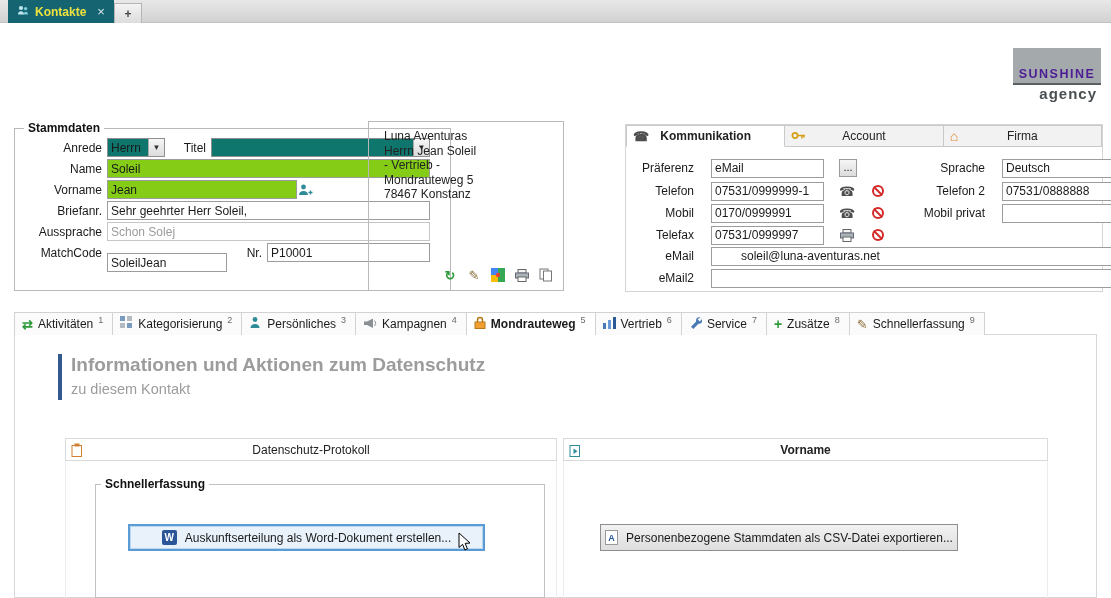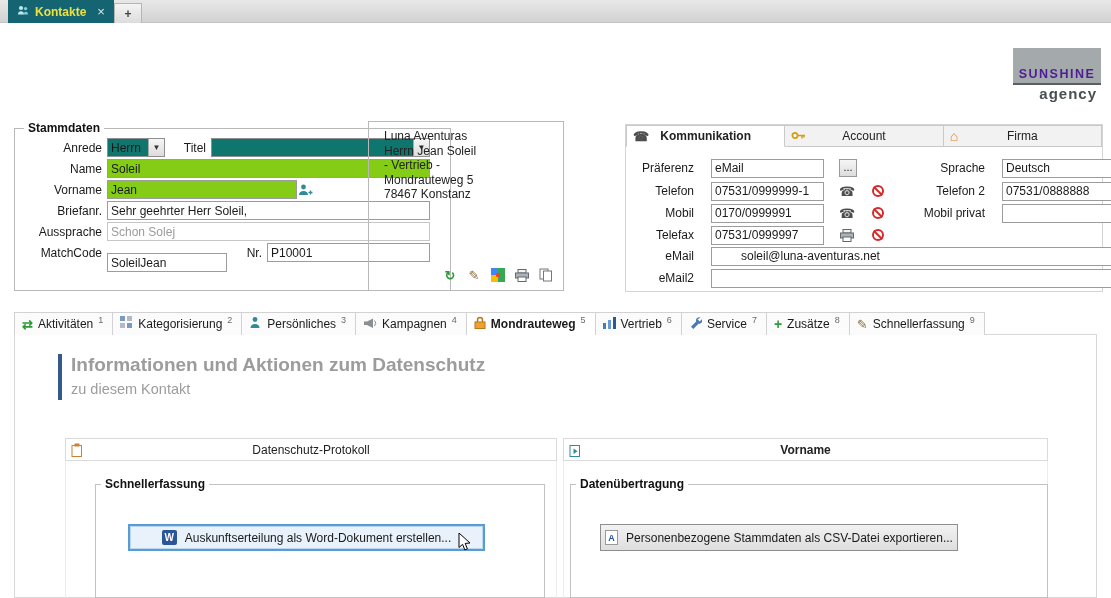--- a/index.html
+++ b/index.html
@@ -381,23 +381,20 @@
         </svg>
       </span>
     <span class="phlabel">Vorname</span>
   </div>
   <div class="panel-body left"></div>
   <div class="panel-body right"></div>
 
   <fieldset class="fs-auskunft">
     <legend>Schnellerfassung</legend>
   </fieldset>
-  <fieldset class="fs-datenueb">
-    <legend>Datenübertragung</legend>
-  </fieldset>
 
   <div class="btn-action btn-word">
     <span class="ic-word">W</span>
     <span>Auskunftserteilung als Word-Dokument erstellen...</span>
   </div>
   <div class="btn-action btn-csv">
     <span class="ic-csv">A</span>
     <span>Personenbezogene Stammdaten als CSV-Datei exportieren...</span>
   </div>
 

